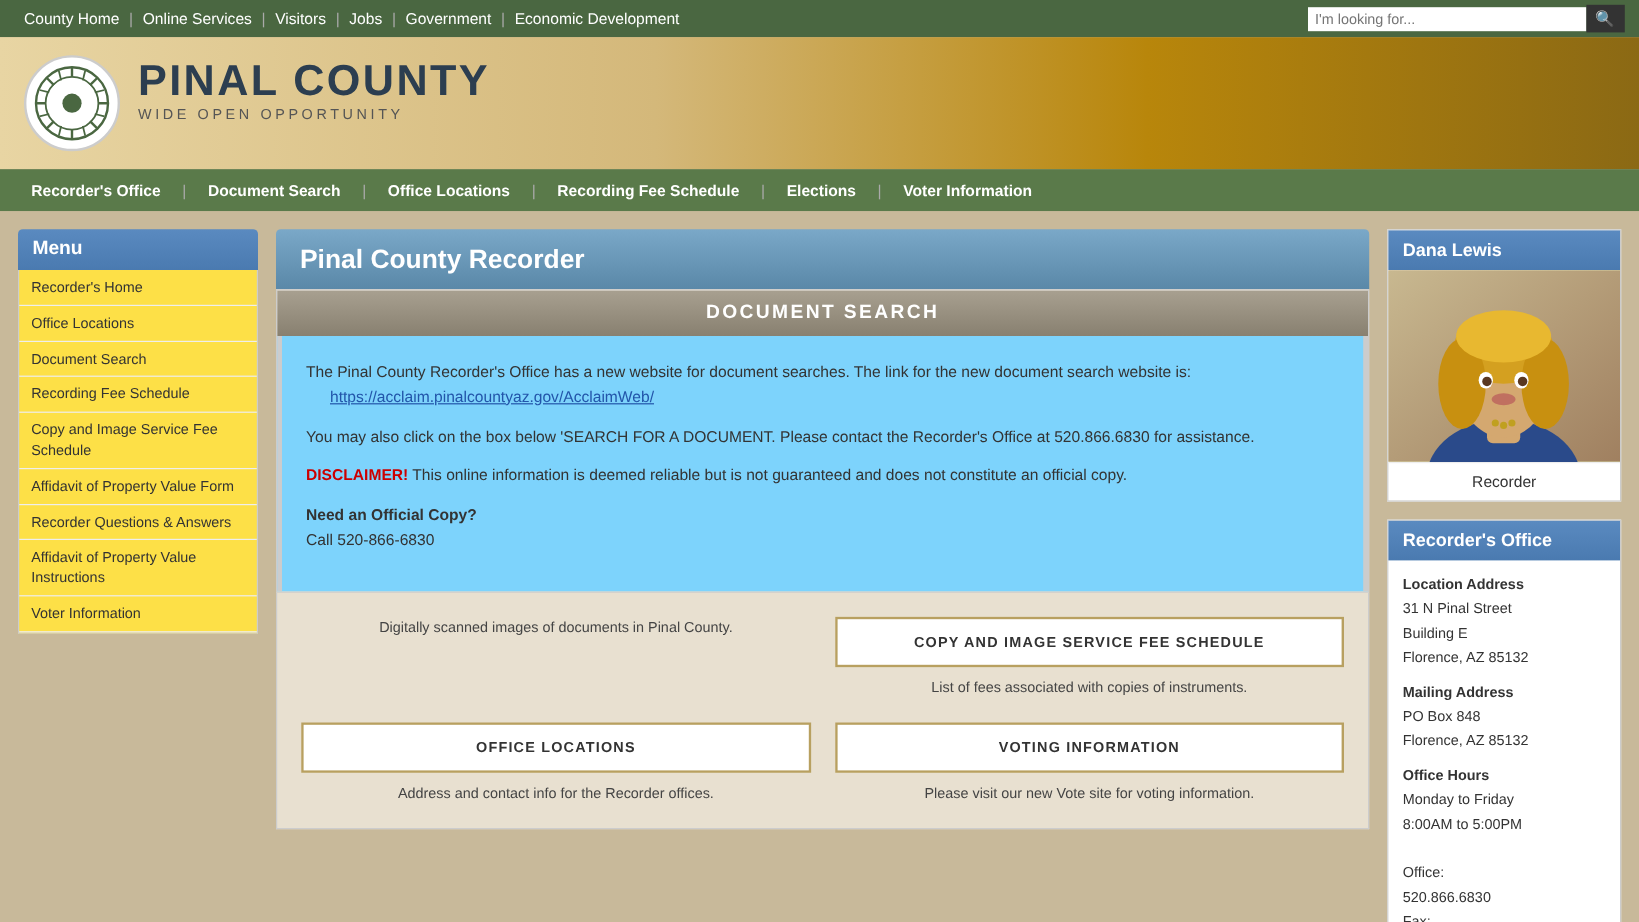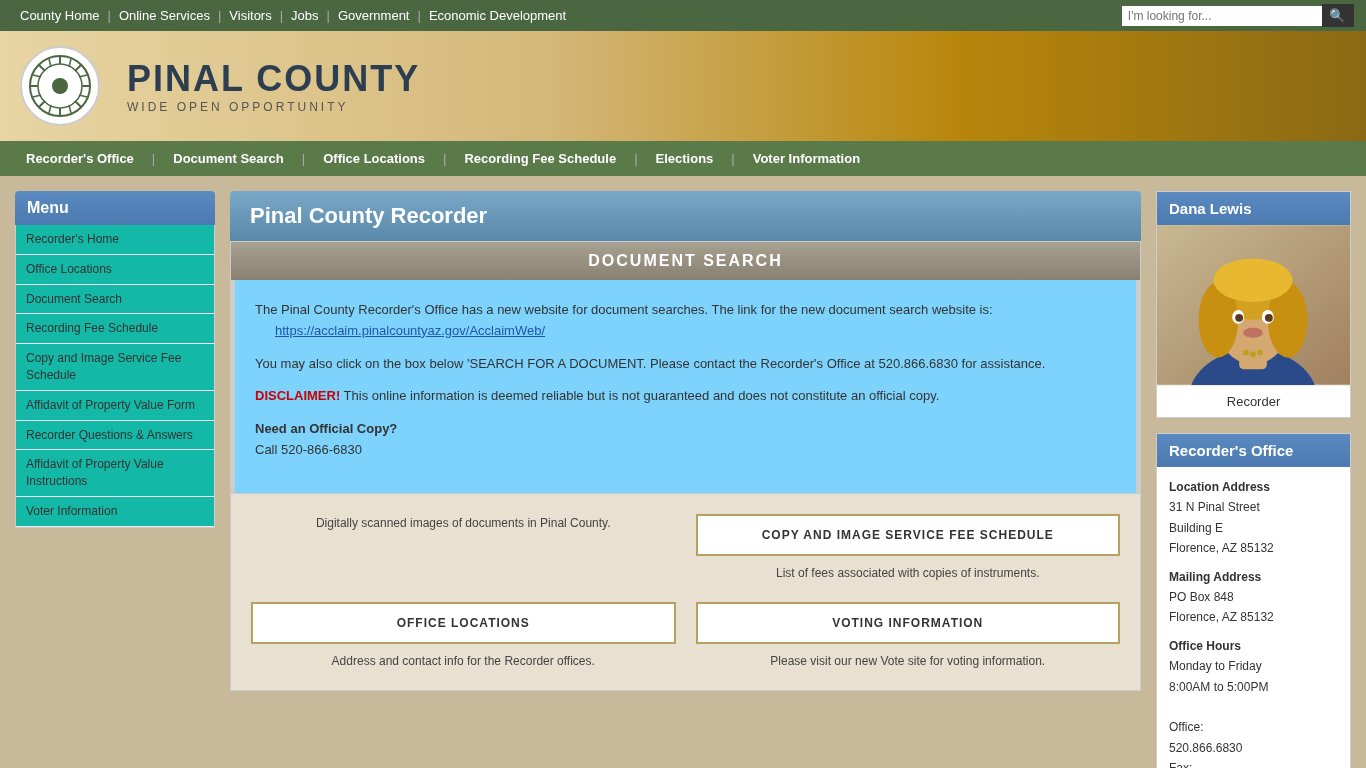--- a/index.html
+++ b/index.html
@@ -22,21 +22,21 @@
       text-decoration: none;
       padding: 2px 8px;
       font-size: 13px;
     }
     .top-nav .sep { color: #aaa; }
     .search-box {
       display: flex;
       align-items: center;
     }
     .search-box input {
-      width: 200px;
+      width: 232px;
       padding: 3px 6px;
       font-size: 12px;
       border: none;
       color: #701a75;
     }
     .search-box button {
       background: #333;
       border: none;
       color: white;
       padding: 4px 8px;
@@ -45,21 +45,21 @@
     }
 
     
     .header {
       background: linear-gradient(to right, #e8d5a3 0%, #d4b87a 40%, #b8860b 70%, #8b6914 100%);
       padding: 10px 20px;
       display: flex;
       align-items: center;
       min-height: 110px;
     }
-    .logo-area { display: flex; align-items: center; gap: 27px; }
+    .logo-area { display: flex; align-items: flex-start; gap: 15px; }
     .logo-circle {
       width: 80px; height: 80px;
       background: white;
       border-radius: 50%;
       display: flex; align-items: center; justify-content: center;
       font-size: 30px;
       color: #4a6741;
       border: 2px solid #ccc;
     }
     .logo-text { color: #2c3e50; }
@@ -99,21 +99,21 @@
     }
     .sidebar-title {
       background: linear-gradient(to bottom, #5a8ac0, #4a7ab0);
       color: white;
       padding: 8px 12px;
       font-size: 16px;
       font-weight: bold;
       border-radius: 4px 4px 0 0;
     }
     .sidebar-menu {
-      background: #14b8a6;
+      background: #fde047;
       border: 1px solid #ccc;
       border-top: none;
     }
     .sidebar-menu a {
       display: block;
       padding: 6px 10px;
       color: #333;
       text-decoration: none;
       border-bottom: 1px solid #eee;
       font-size: 12px;

